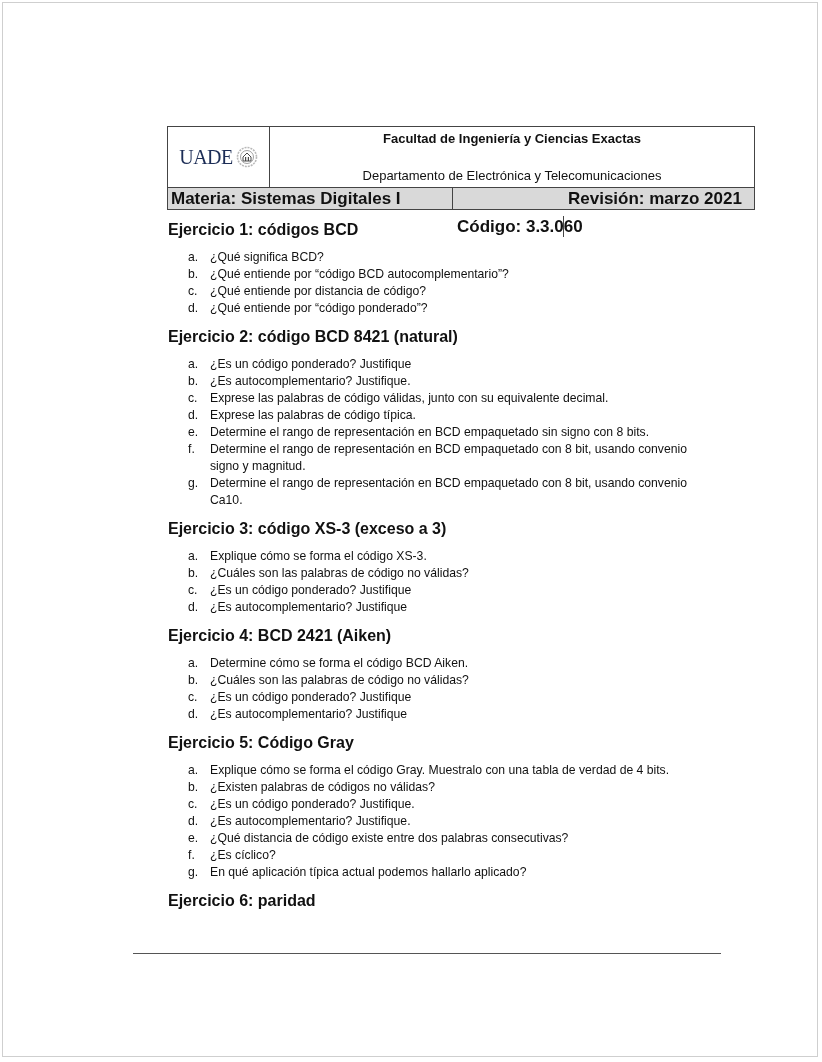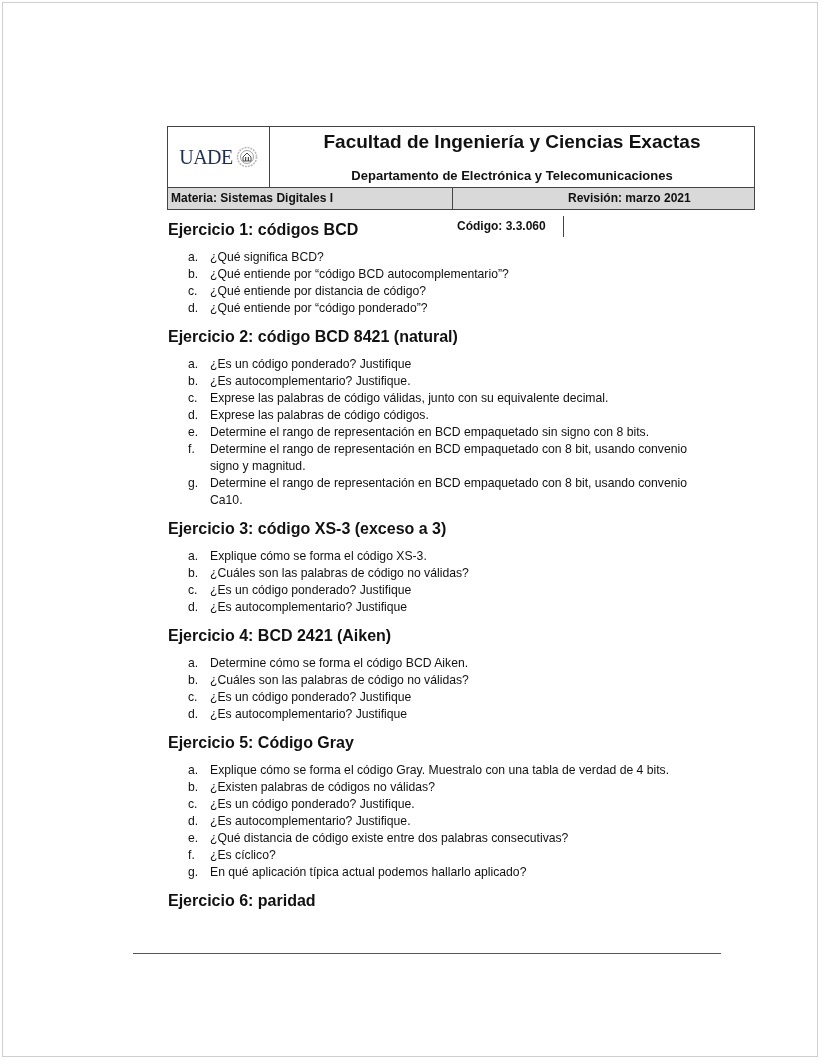--- a/index.html
+++ b/index.html
@@ -70,40 +70,40 @@
       position: absolute;
       left: 102px; top: 0;
       width: 484px;
       height: 60px;
       text-align: center;
     }
     .title-main {
       position: absolute;
       left: 0; right: 0;
       top: 4px;
-      font-size: 19px;
+      font-size: 13px;
       font-weight: bold;
       color: #111;
     }
     .title-sub {
       position: absolute;
       left: 0; right: 0;
       top: 41px;
       font-size: 13px;
-      font-weight: bold;
+      font-weight: normal;
       color: #111;
     }
     .header-bottom {
       position: absolute;
       left: 0;
       top: 61px;
       width: 586px;
       height: 21px;
       background: #d9d9d9;
-      font-size: 12px;
+      font-size: 17px;
       font-weight: bold;
     }
     .hb-cell {
       position: absolute;
       top: 0;
       height: 21px;
       line-height: 21px;
       padding-left: 3px;
       box-sizing: border-box;
       white-space: nowrap;
@@ -221,21 +221,21 @@
           <li>
             <span class="marker">b.</span>
             <span class="text">¿Es autocomplementario? Justifique.</span>
           </li>
           <li>
             <span class="marker">c.</span>
             <span class="text">Exprese las palabras de código válidas, junto con su equivalente decimal.</span>
           </li>
           <li>
             <span class="marker">d.</span>
-            <span class="text">Exprese las palabras de código códigos.</span>
+            <span class="text">Exprese las palabras de código típica.</span>
           </li>
           <li>
             <span class="marker">e.</span>
             <span class="text">Determine el rango de representación en BCD empaquetado sin signo con 8 bits.</span>
           </li>
           <li>
             <span class="marker">f.</span>
             <span class="text">Determine el rango de representación en BCD empaquetado con 8 bit, usando convenio signo y magnitud.</span>
           </li>
           <li>

